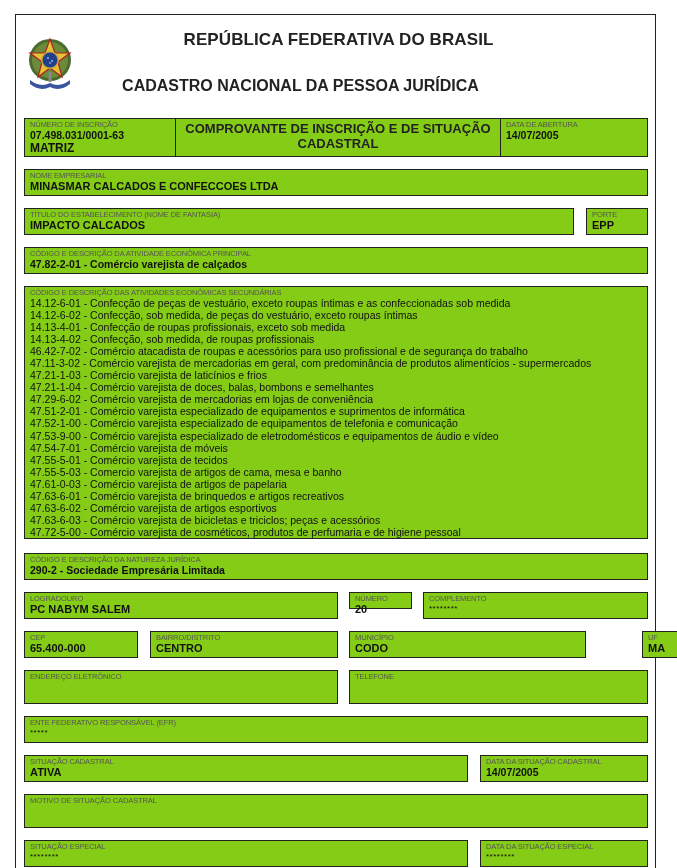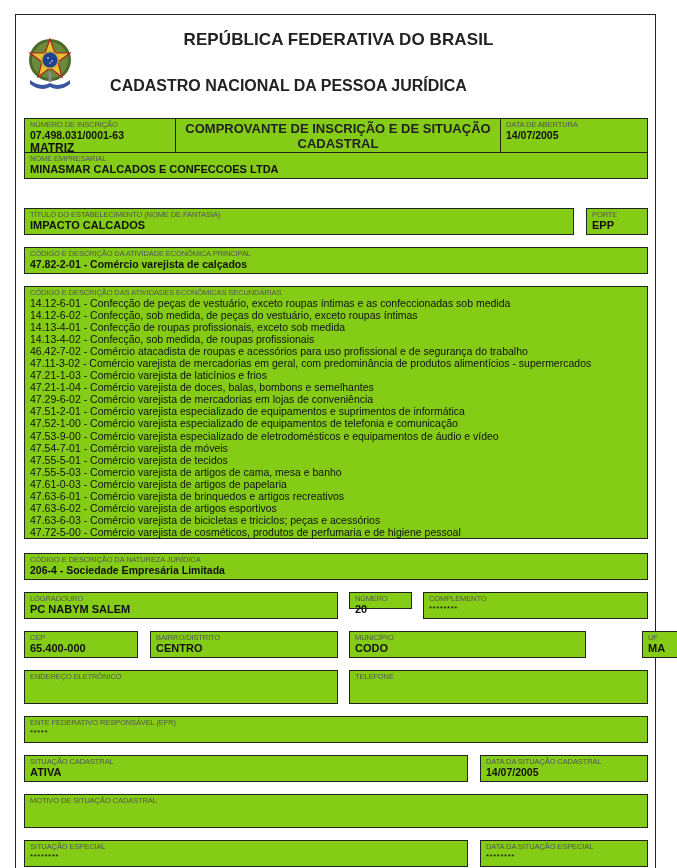--- a/index.html
+++ b/index.html
@@ -4,21 +4,21 @@
 <style>
   html, body { margin: 0; padding: 0; background: #ffffff; }
   body { width: 677px; height: 868px; overflow: hidden; position: relative;
          font-family: "Liberation Sans", sans-serif; color: #111; }
   .outer { position: absolute; left: 15px; top: 14px; width: 641px; height: 880px;
            border: 1px solid #222; box-sizing: border-box; }
   .emblem { position: absolute; left: 26px; top: 36px; width: 48px; height: 56px; }
   .title1 { position: absolute; left: 0; width: 677px; top: 30px; text-align: center;
             font-size: 17px; font-weight: bold; color: #222; letter-spacing: 0.1px; }
   .title2 { position: absolute; left: 0; width: 577px; top: 77px; text-align: center;
-            font-size: 16px; font-weight: bold; color: #222; }
+            font-size: 16px; font-weight: bold; color: #222; padding-left: 12px; }
   .box { position: absolute; border: 1px solid #222; box-sizing: border-box; background: #84cc16; }
   .lbl { position: absolute; left: 5px; top: 1px; font-size: 7.5px; color: #555; white-space: nowrap;
          letter-spacing: -0.1px; }
   .val { position: absolute; left: 5px; top: 10px; font-size: 11px; font-weight: bold; color: #111;
          white-space: nowrap; }
   .val.stars { font-size: 8px; font-weight: normal; top: 11px; letter-spacing: 0.5px; }
   .val2 { position: absolute; left: 5px; top: 22px; font-size: 11px; font-weight: bold; color: #111; }
   .doc-title { position: absolute; left: 0; right: 0; top: 2px; text-align: center;
                font-size: 13px; font-weight: bold; color: #222; line-height: 15px; padding: 0 4px; }
   .sec-list { position: absolute; left: 5px; top: 10px; font-size: 10.5px; color: #111; line-height: 12.05px; }
@@ -56,21 +56,21 @@
   </div>
   <div style="position:absolute; left:151px; top:0; width:324px; height:37px;">
     <div class="doc-title">COMPROVANTE DE INSCRIÇÃO E DE SITUAÇÃO CADASTRAL</div>
   </div>
   <div style="position:absolute; left:476px; top:0; width:146px; height:37px;">
     <span class="lbl">DATA DE ABERTURA</span>
     <span class="val" style="font-size:10.5px;">14/07/2005</span>
   </div>
 </div>
 
-<div class="box" style="left:24px; top:152px; width:624px; height:27px;">
+<div class="box" style="left:24px; top:169px; width:624px; height:27px;">
   <span class="lbl">NOME EMPRESARIAL</span>
   <span class="val">MINASMAR CALCADOS E CONFECCOES LTDA</span>
 </div>
 
 <div class="box" style="left:24px; top:208px; width:550px; height:27px;">
   <span class="lbl">TÍTULO DO ESTABELECIMENTO (NOME DE FANTASIA)</span>
   <span class="val">IMPACTO CALCADOS</span>
 </div>
 <div class="box" style="left:586px; top:208px; width:62px; height:27px;">
   <span class="lbl">PORTE</span>
@@ -103,21 +103,21 @@
     <div>47.61-0-03 - Comércio varejista de artigos de papelaria</div>
     <div>47.63-6-01 - Comércio varejista de brinquedos e artigos recreativos</div>
     <div>47.63-6-02 - Comércio varejista de artigos esportivos</div>
     <div>47.63-6-03 - Comércio varejista de bicicletas e triciclos; peças e acessórios</div>
     <div>47.72-5-00 - Comércio varejista de cosméticos, produtos de perfumaria e de higiene pessoal</div>
   </div>
 </div>
 
 <div class="box" style="left:24px; top:553px; width:624px; height:27px;">
   <span class="lbl">CÓDIGO E DESCRIÇÃO DA NATUREZA JURÍDICA</span>
-  <span class="val" style="font-size:10.5px;">206-4 - Sociedade Empresária Limitada</span>
+  <span class="val" style="font-size:10.5px;">290-2 - Sociedade Empresária Limitada</span>
 </div>
 
 <div class="box" style="left:24px; top:592px; width:314px; height:27px;">
   <span class="lbl">LOGRADOURO</span>
   <span class="val">PC NABYM SALEM</span>
 </div>
 <div class="box" style="left:349px; top:592px; width:63px; height:17px;">
   <span class="lbl">NÚMERO</span>
   <span class="val">20</span>
 </div>

